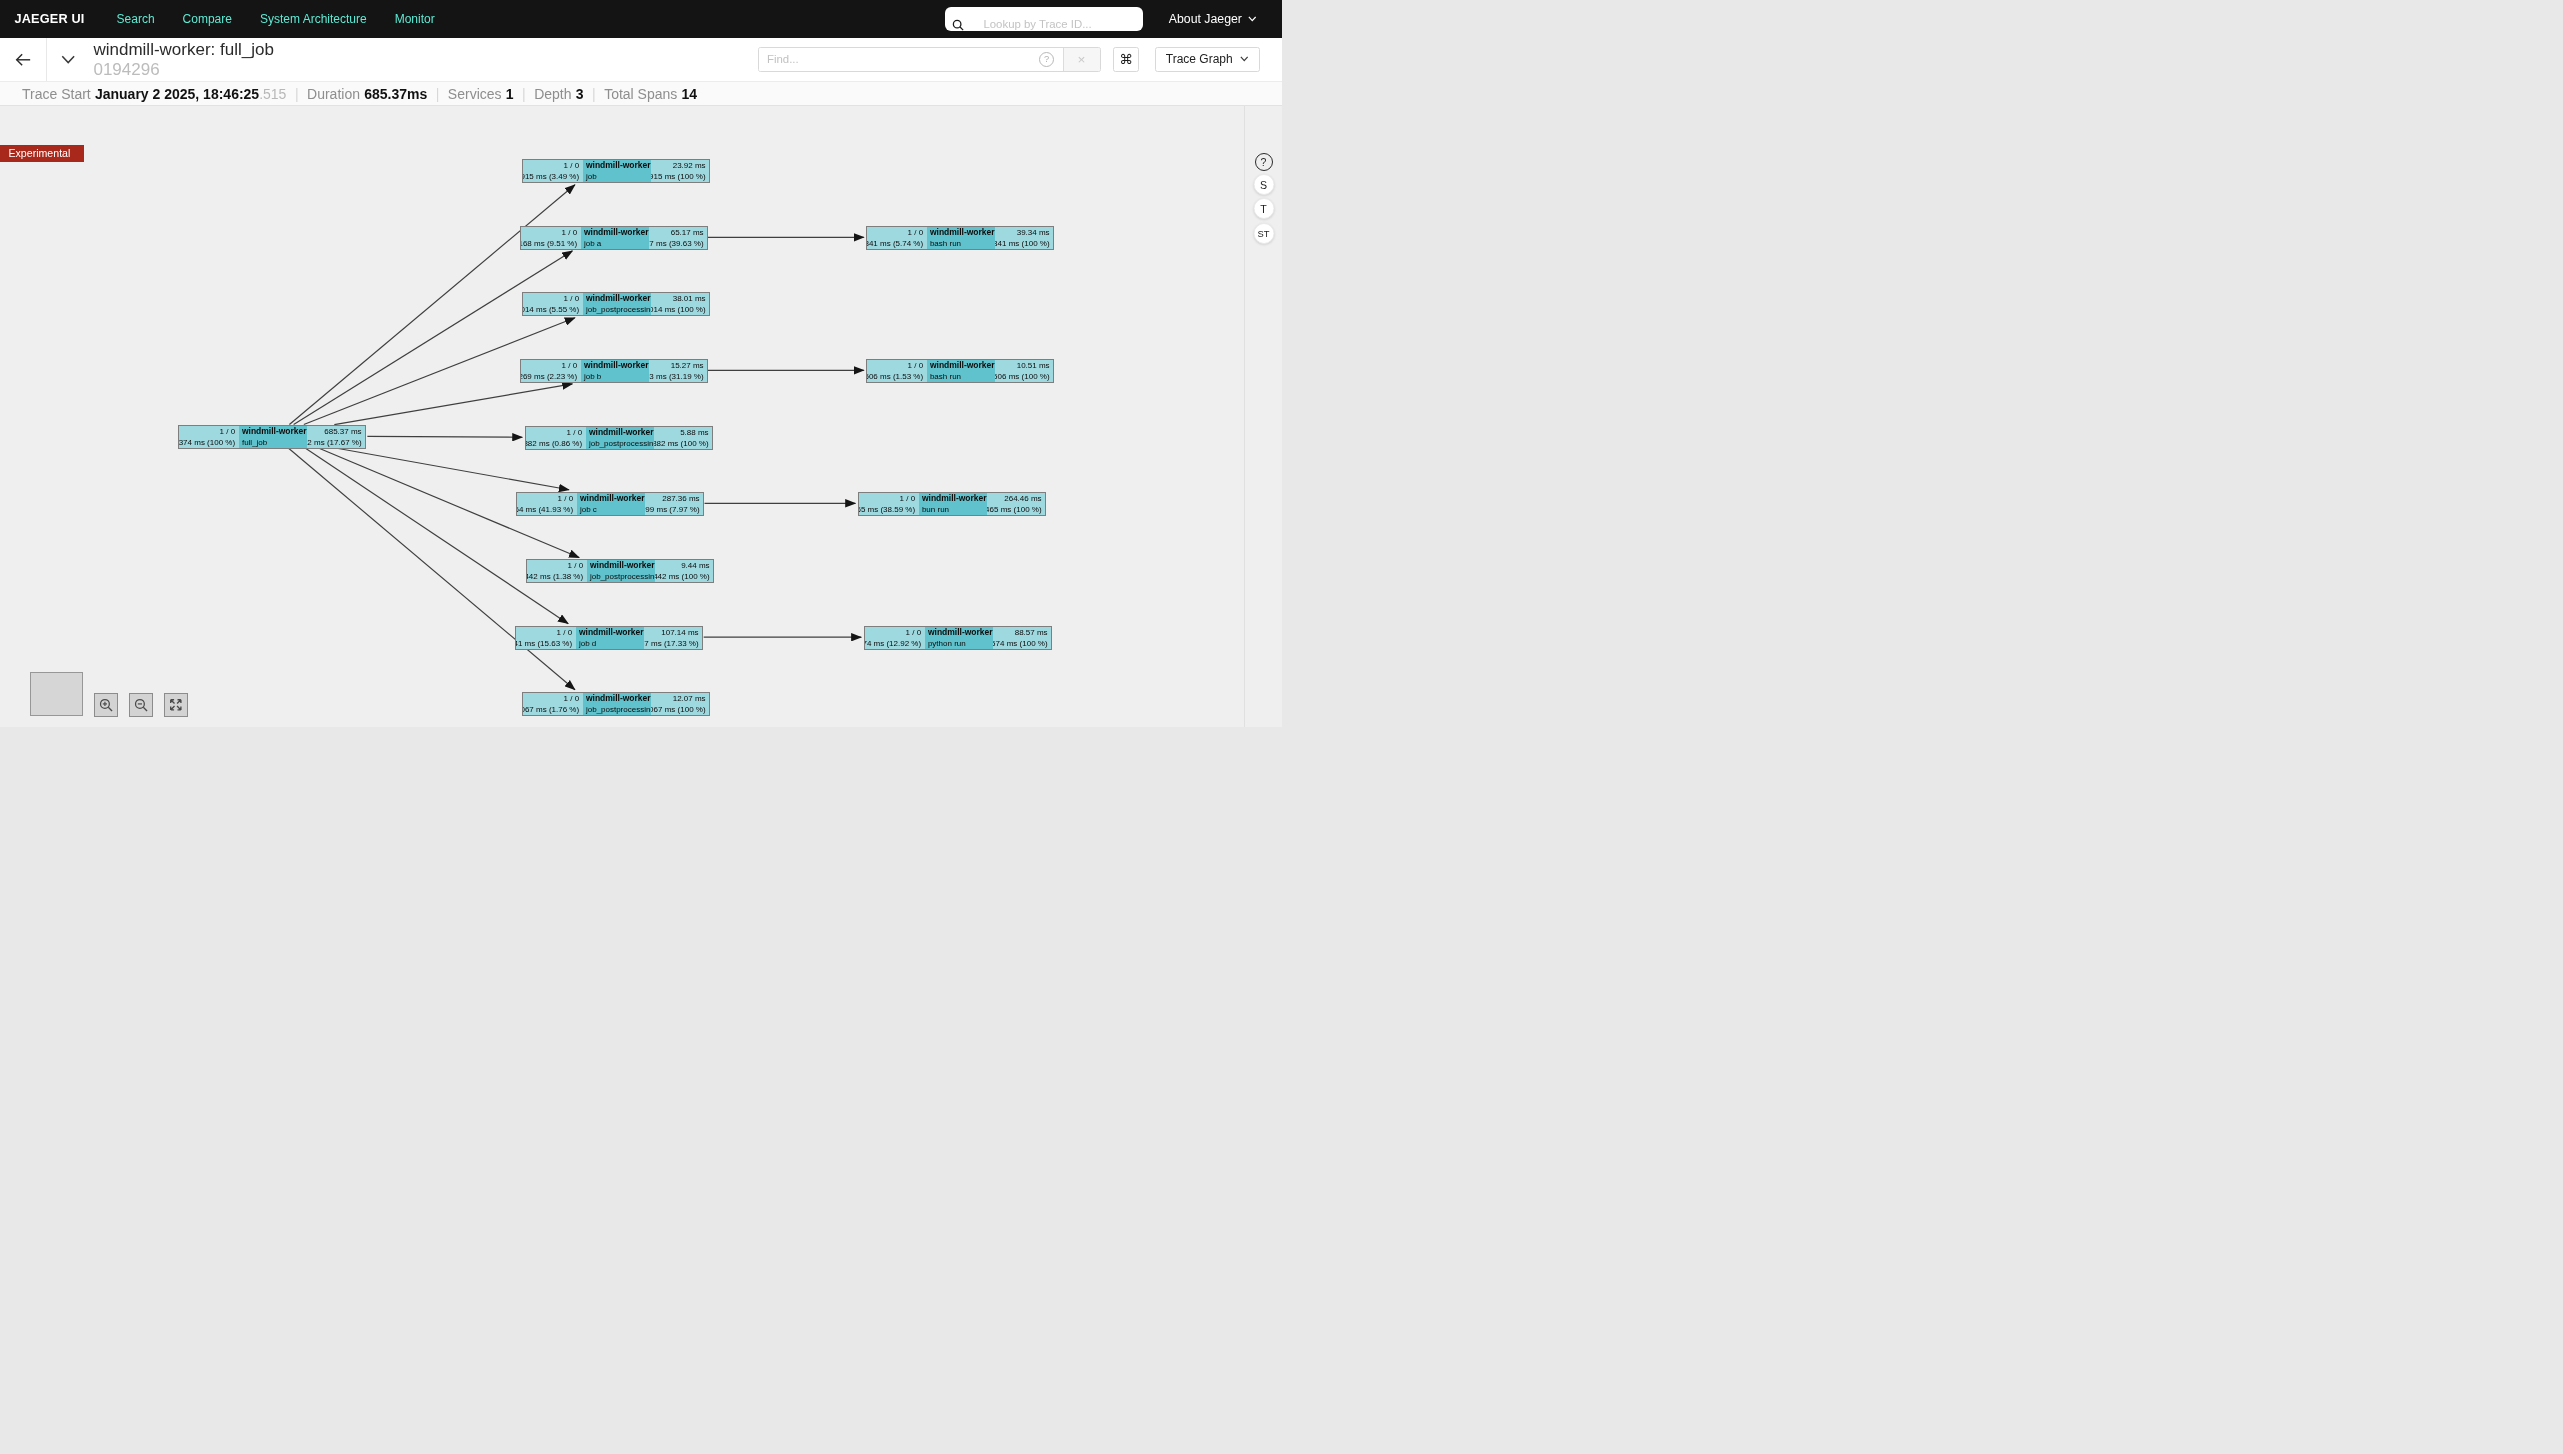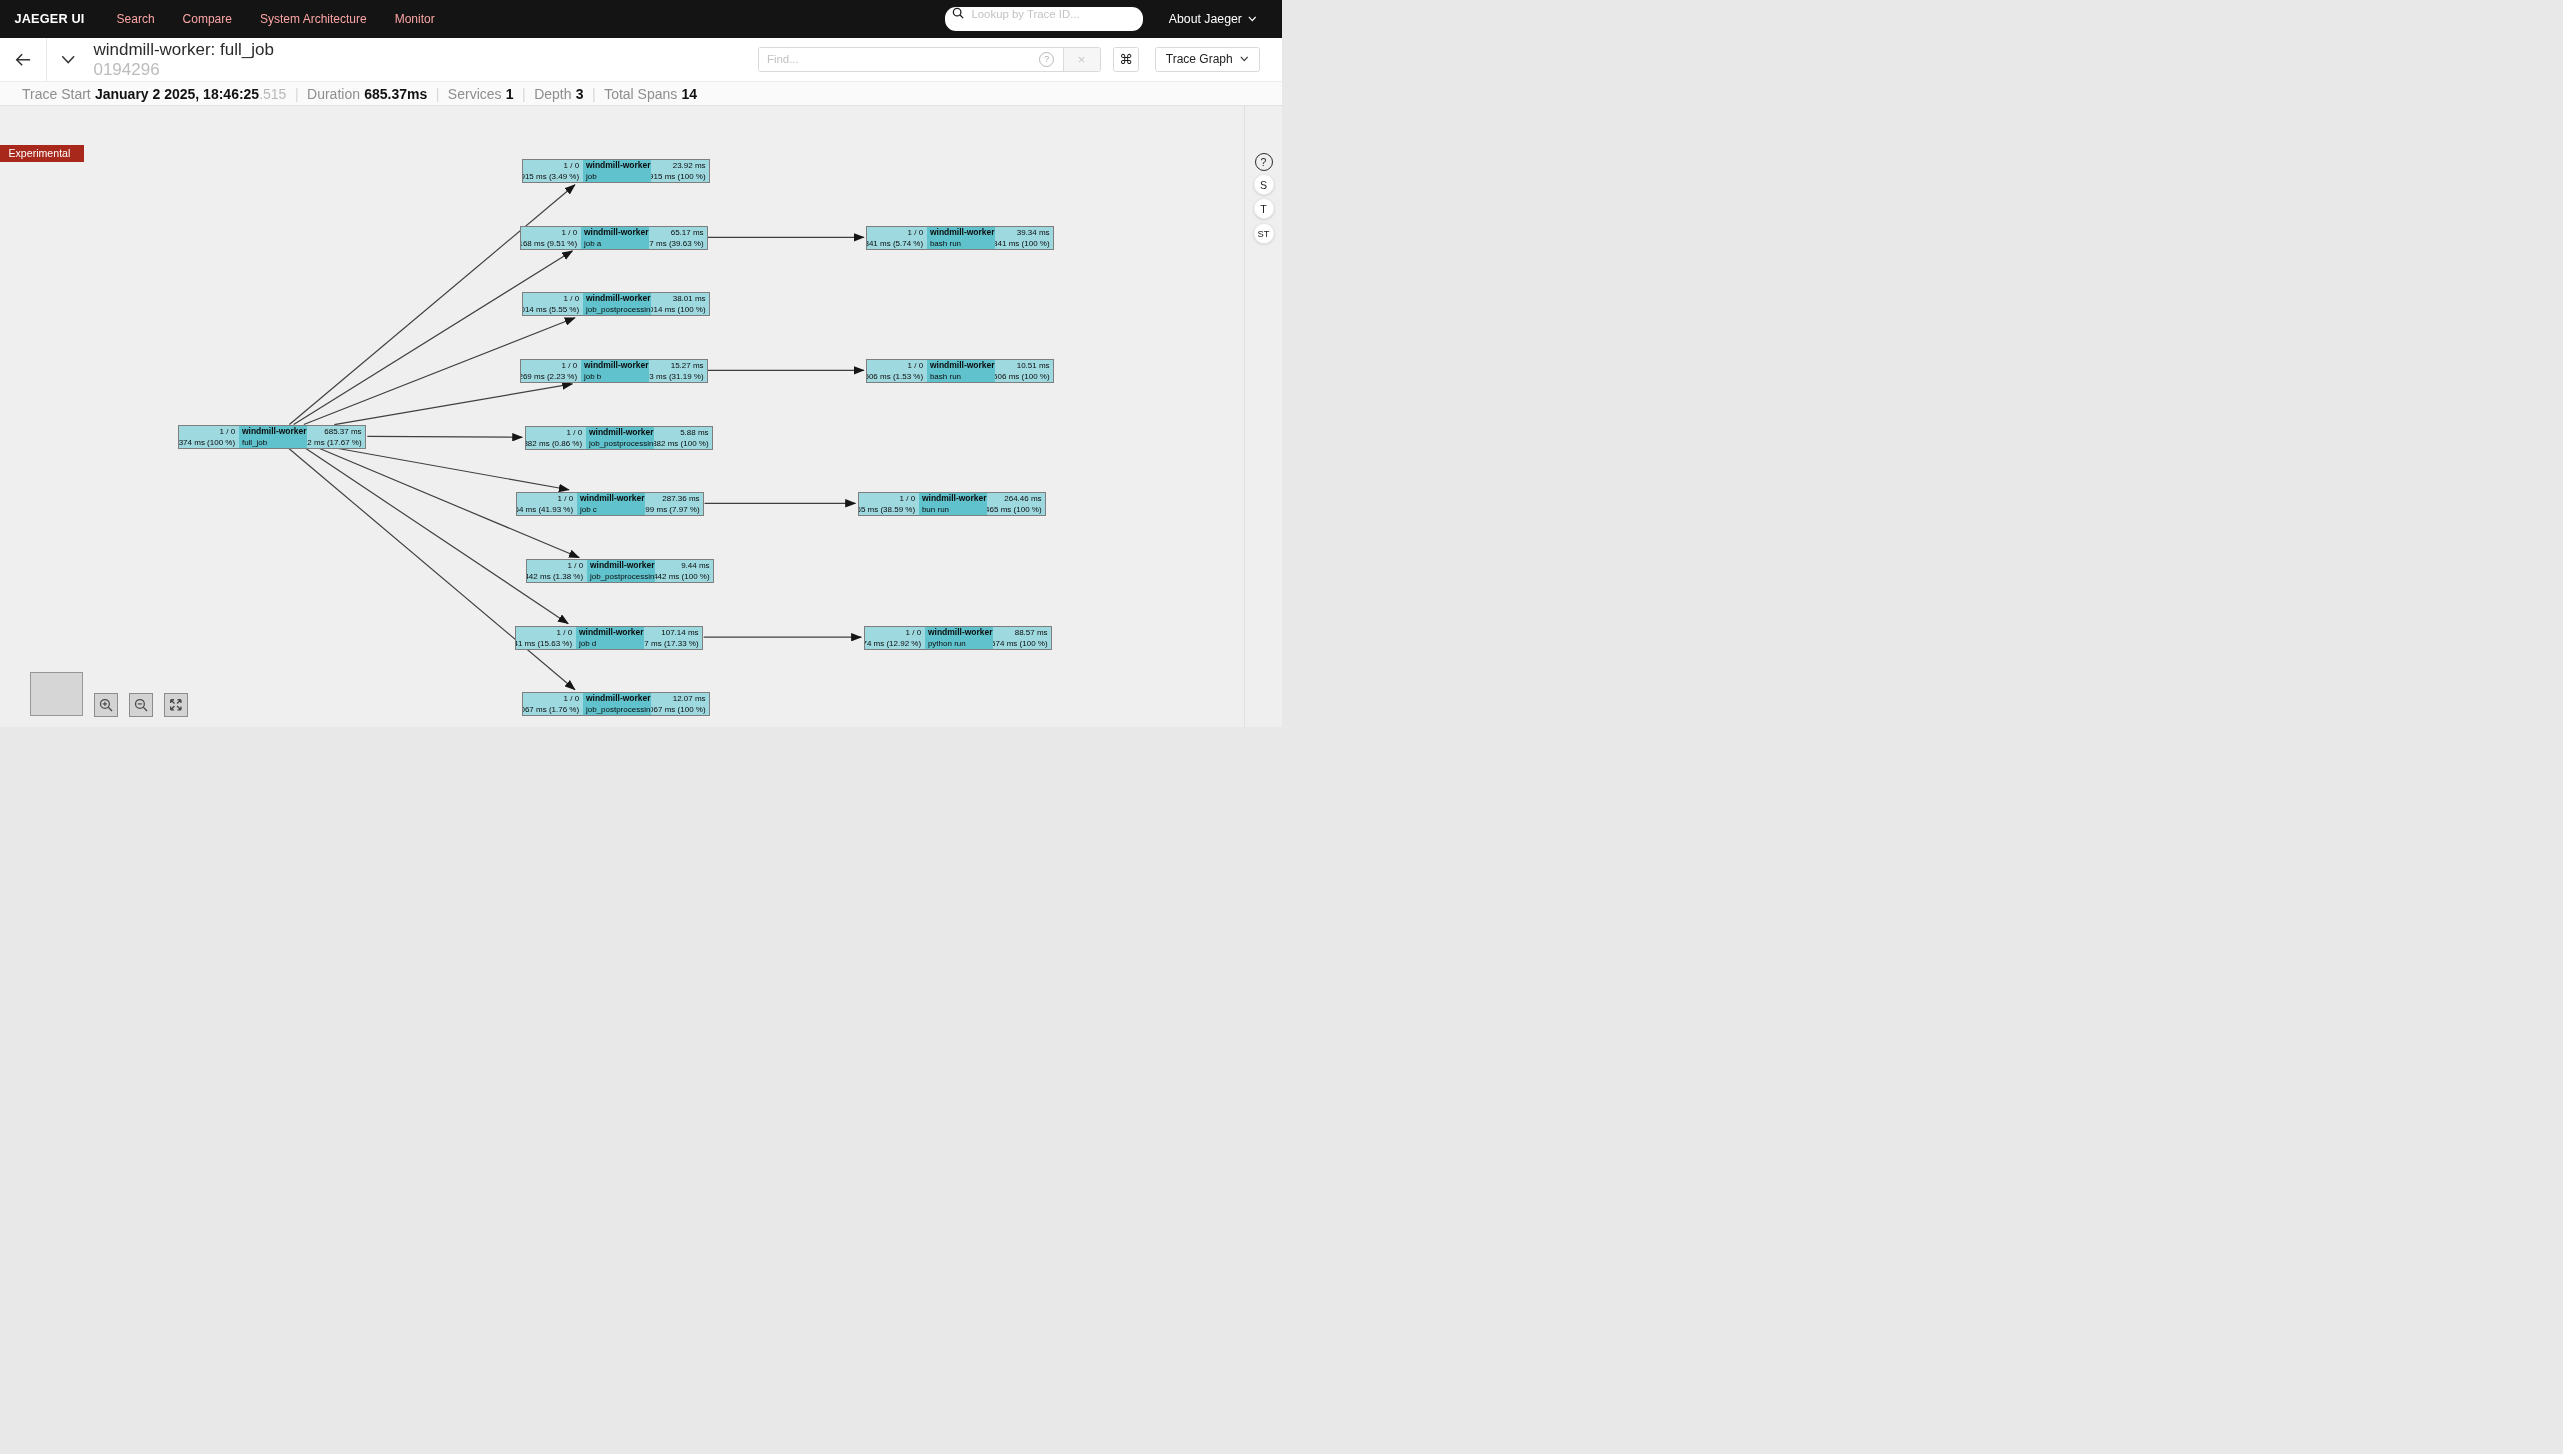--- a/index.html
+++ b/index.html
@@ -3,23 +3,23 @@
 <meta charset="utf-8">
 <style>
   * { box-sizing: border-box; }
   html,body { margin:0; padding:0; }
   body { font-family:"Liberation Sans", sans-serif; background:#e8e8e8; }
   .app { position:relative; width:1282px; height:727px; background:#efefef; overflow:hidden; }
 
   
   .topnav { height:38px; background:#141414; display:flex; align-items:center; padding:0 13.6px 0 14.4px; color:#fff; }
   .brand { font-weight:700; font-size:12.7px; letter-spacing:0.2px; margin-right:32px; white-space:nowrap; }
-  .navlink { font-size:12px; color:#fca5a5; margin-right:28px; cursor:pointer; white-space:nowrap; }
+  .navlink { font-size:12px; color:#5eead4; margin-right:28px; cursor:pointer; white-space:nowrap; }
   .nav-spacer { flex:1; }
-  .lookup { width:198px; height:24.6px; background:#fff; border-radius:11px; display:flex; align-items:flex-start; padding:0 7.6px; margin-right:26px; }
+  .lookup { width:198px; height:24.6px; background:#fff; border-radius:6px; display:flex; align-items:flex-end; padding:0 7.6px; margin-right:26px;gap:12px; }
   .lookup svg { flex:0 0 auto; margin-right:5.1px; }
   .lookup input { border:none; outline:none; font-size:11.4px; width:100%; color:#333; background:transparent; font-family:inherit; }
   .lookup input::placeholder { color:#c3c3c3; }
   .about { font-size:12.3px; display:flex; align-items:center; gap:6px; cursor:pointer; margin-right:12px; white-space:nowrap; }
 
   
   .tracebar { height:44px; background:#fff; display:flex; align-items:center; border-bottom:0.8px solid #ececec; }
   .backbtn { width:47px; height:100%; display:flex; align-items:center; justify-content:center; border:none; border-right:0.8px solid #e8e8e8; background:transparent; cursor:pointer; }
   .chevbtn { border:none; background:transparent; margin:0 11px 0 12.7px; cursor:pointer; display:flex; align-items:center; padding:1.7px; }
   .tracetitle { font-size:17px; font-weight:500; color:#2b2b2b; margin:0; display:flex; align-items:baseline;flex-direction:column; }

